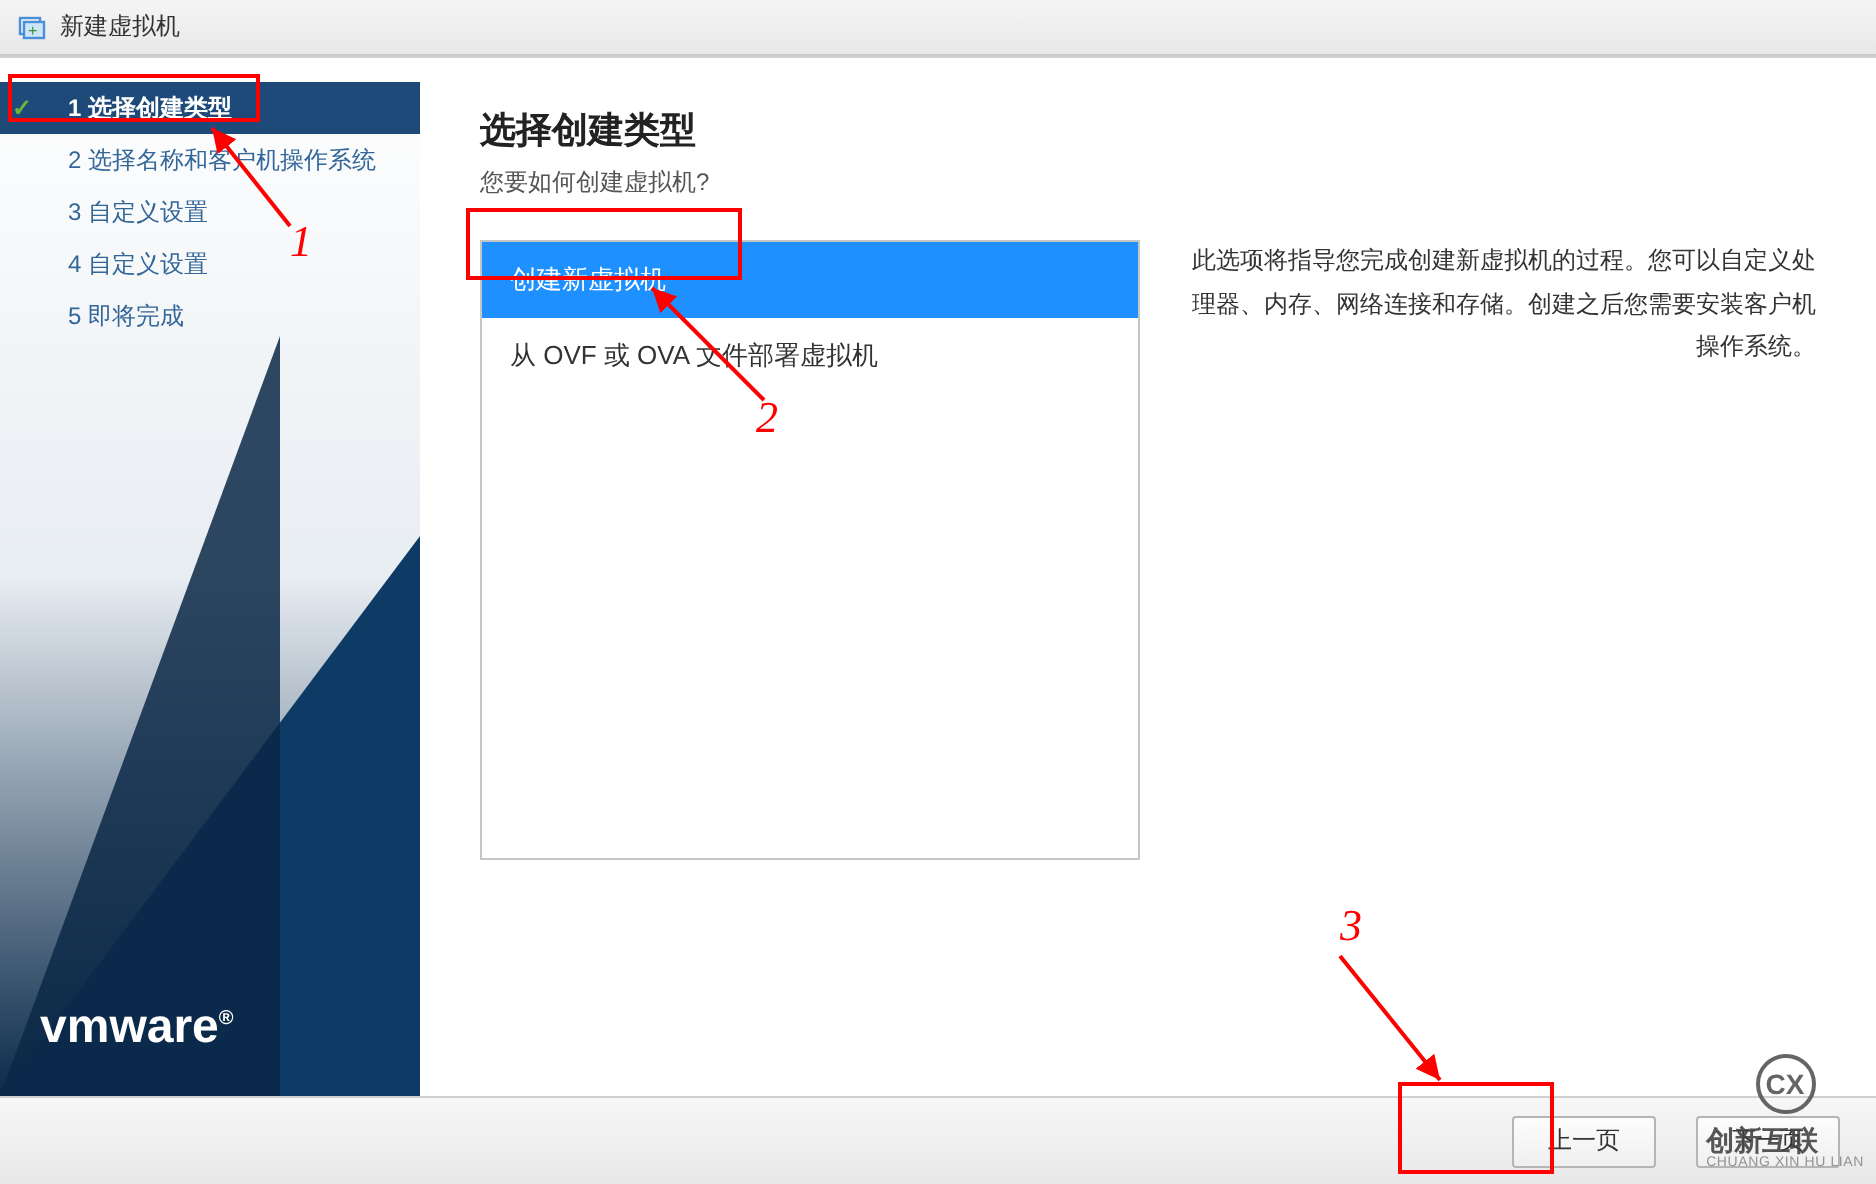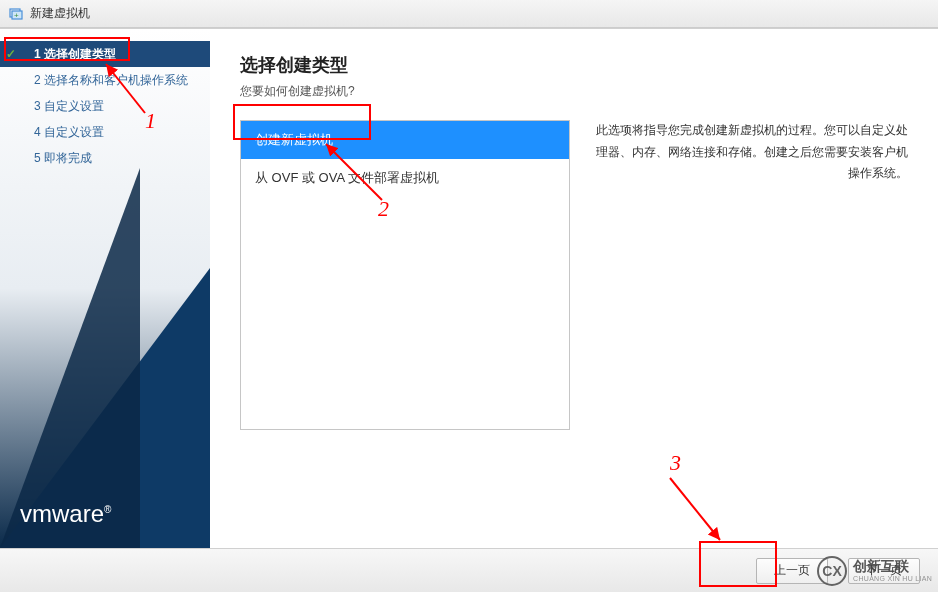--- a/index.html
+++ b/index.html
@@ -87,21 +87,21 @@
       position: absolute;
       left: 6px;
       font-weight: bold;
     }
     .sidebar-logo {
       position: absolute;
       bottom: 20px;
       left: 20px;
       color: #fff;
       font-size: 24px;
-      font-weight: normal;
+      font-weight: bold;
       z-index: 3;
       font-family: Arial, sans-serif;
       margin-top: 12px;
     }
     .sidebar-logo .reg { font-size: 10px; vertical-align: super; }
     .main {
       flex: 1;
       padding: 24px 30px 10px 30px;
       display: flex;
       flex-direction: column;
@@ -194,20 +194,21 @@
     
     .watermark {
       position: absolute;
       right: 6px;
       bottom: 6px;
       display: flex;
       align-items: center;
       gap: 6px;
       z-index: 200;
       opacity: 0.9;
+      flex-direction: column;
     }
     .wm-logo {
       width: 30px;
       height: 30px;
       border: 2px solid #555;
       border-radius: 50%;
       display: flex;
       align-items: center;
       justify-content: center;
       font-weight: bold;

